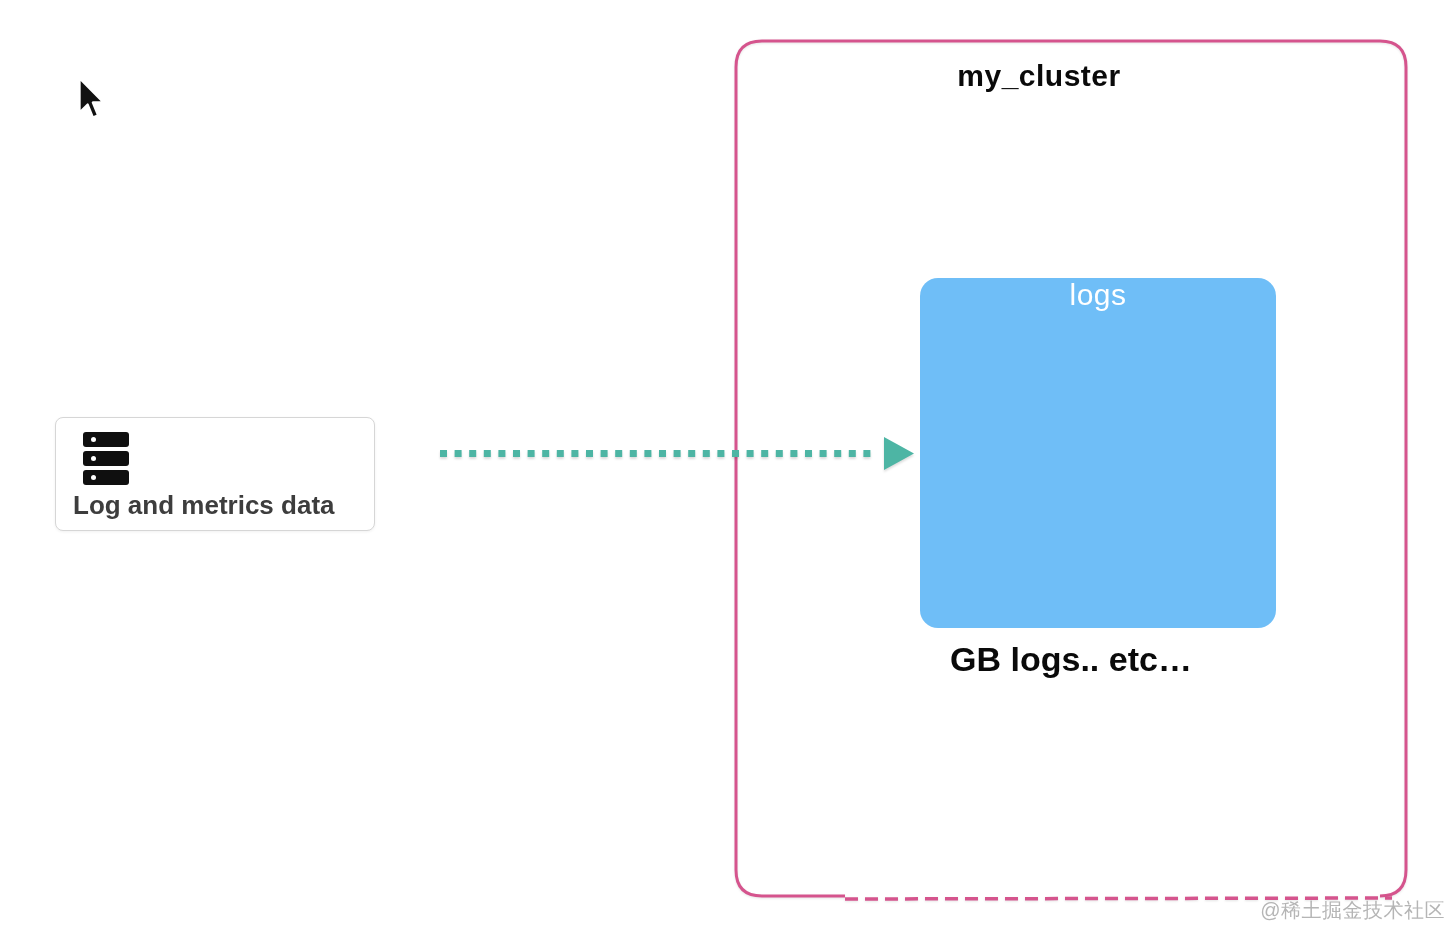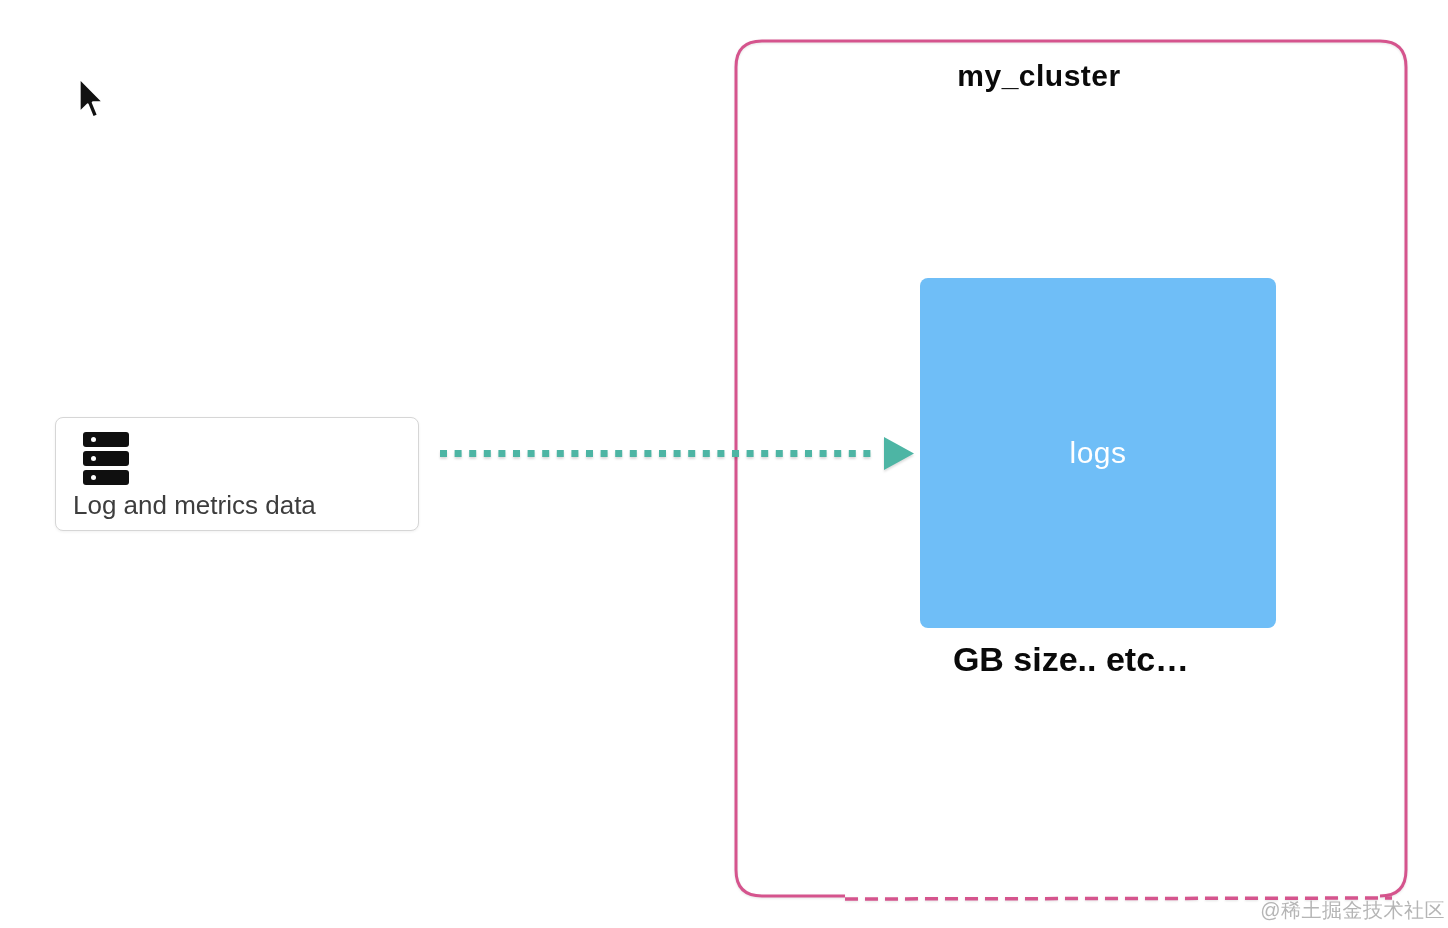--- a/index.html
+++ b/index.html
@@ -22,25 +22,26 @@
     width: 1448px;
     height: 928px;
     background: #ffffff;
     overflow: hidden;
   }
 
   
   .source-box {
     position: absolute;
     left: 55px; top: 417px;
-    width: 364px; height: 114px;
+    width: 320px; height: 114px;
     background: #ffffff;
     border: 1px solid var(--source-border);
     border-radius: 8px;
     box-shadow: 0 1px 3px rgba(0,0,0,0.06);
+    font-weight: bold;
   }
   .server-icon { position: absolute; left: 27px; top: 14px; }
   .server-icon .bar {
     position: relative;
     width: 46px; height: 15px;
     background: var(--icon-fill);
     border-radius: 3px;
     margin-bottom: 4px;
   }
   .server-icon .bar::before {
@@ -101,23 +102,23 @@
     font-weight: 700;
     color: var(--title-text);
     letter-spacing: 0.5px;
     margin-top: 9px;
   }
   .logs-node {
     position: absolute;
     left: 920px; top: 278px;
     width: 356px; height: 350px;
     background: var(--node-fill);
-    border-radius: 8px;
+    border-radius: 18px;
     display: flex;
-    align-items: center;
+    align-items: flex-start;
     justify-content: center;
   }
   .logs-label {
     color: var(--node-text);
     font-size: 30px;
     letter-spacing: 0.5px;
   }
   .node-caption {
     position: absolute;
     left: 736px; top: 640px;
@@ -171,21 +172,21 @@
       <polygon class="arrow-head" points="884,437 884,470 914,453.5"></polygon>
     </g>
   </svg>
 
   <div class="cluster-title">my_cluster</div>
 
   <div class="logs-node">
     <span class="logs-label">logs</span>
   </div>
 
-  <div class="node-caption">GB size.. etc…</div>
+  <div class="node-caption">GB logs.. etc…</div>
 
   <svg class="cursor" viewBox="0 0 14 23">
     <path d="M1.5 1 L1.5 17.5 L5.4 13.7 L7.9 19.9 L10.4 18.8 L7.9 12.7 L13 12.7 Z" fill="#111111" stroke="#ffffff" stroke-width="1.1" stroke-linejoin="round"></path>
   </svg>
 
   <div class="watermark">@稀土掘金技术社区</div>
 
 </div>
 
 </body></html>

